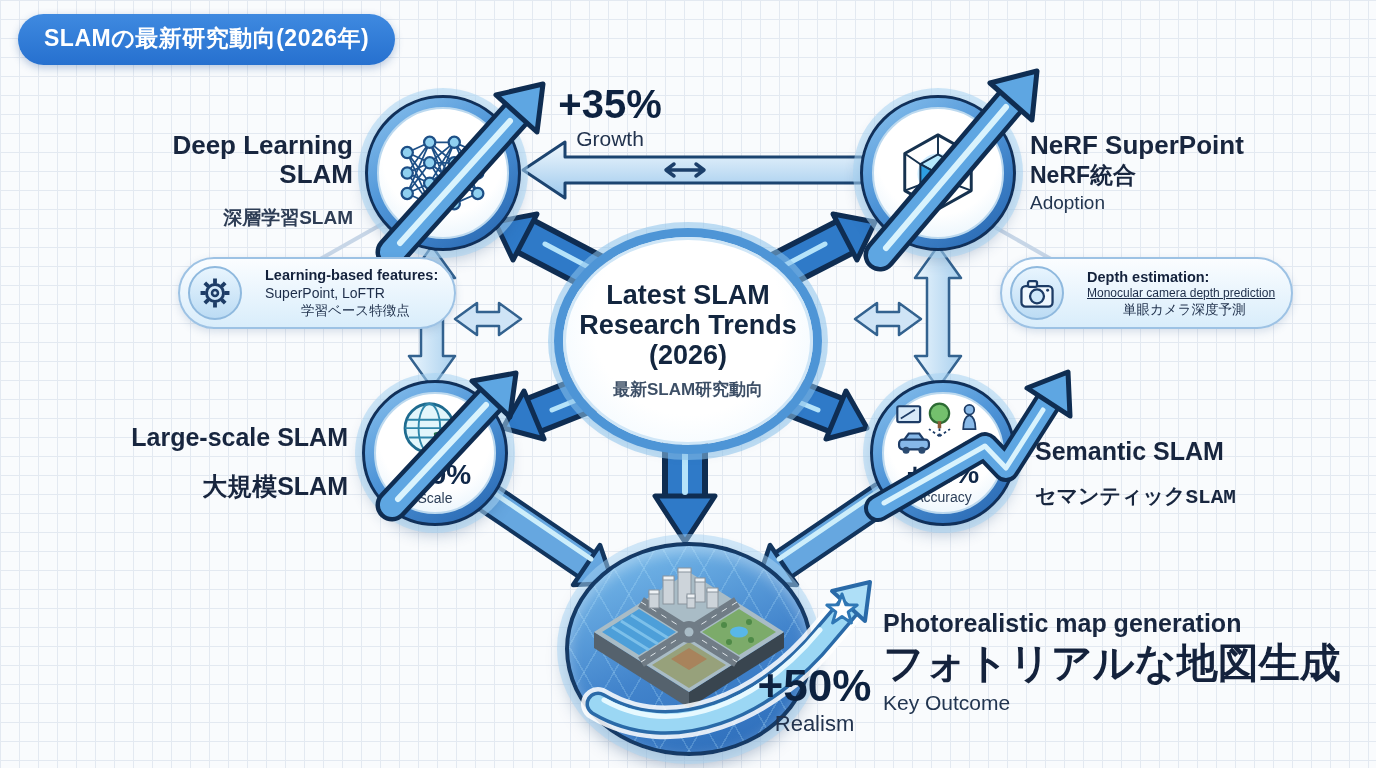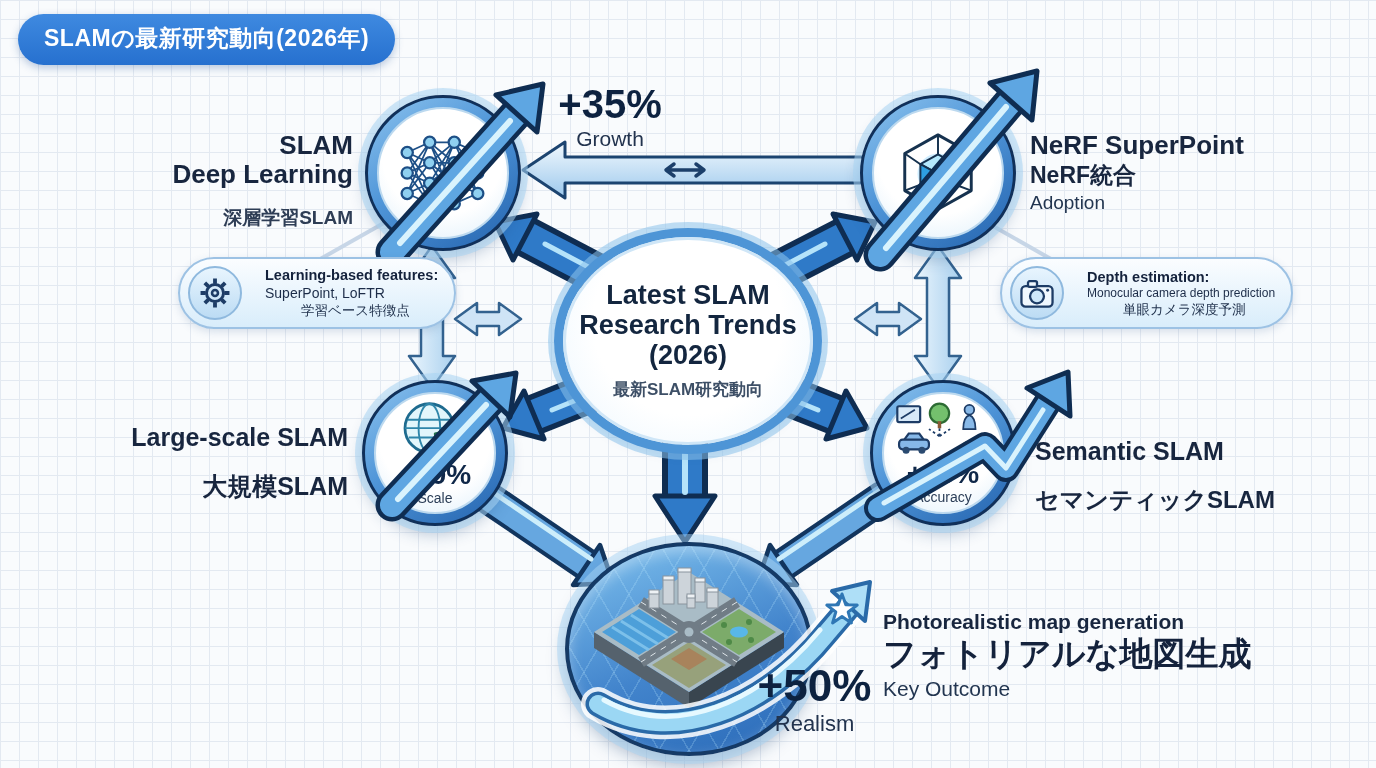--- a/index.html
+++ b/index.html
@@ -61,24 +61,24 @@
   .t-jp{font-size:19px;font-weight:600;color:#2e3d55;line-height:1.3;margin-top:18px;}
   .t-sub{font-size:19px;font-weight:500;color:#223550;margin-top:2px;}
   #label-dl{left:140px;top:131px;width:213px;text-align:right;}
   #label-nerf{left:1030px;top:131px;width:330px;text-align:left;}
   #label-nerf .t-jp{font-size:23px;font-weight:800;color:#18263f;margin-top:1px;}
   #label-ls{left:118px;top:424px;width:230px;text-align:right;}
   #label-ls .t-big{font-size:25px;}
   #label-ls .t-jp{font-size:25px;font-weight:800;color:#18263f;}
   #label-sem{left:1035px;top:438px;width:340px;text-align:left;}
   #label-sem .t-big{font-size:25px;}
-  #label-sem .t-jp{font-size:24px;font-weight:800;color:#18263f;}
+  #label-sem .t-jp{font-size:21px;font-weight:800;color:#18263f;font-family:Liberation Mono, monospace;}
   #label-photo{left:883px;top:610px;width:490px;}
-  #label-photo .t-big{font-size:21px;}
-  #label-photo .t-jp{font-size:33px;font-weight:900;color:#14223c;margin-top:2px;line-height:1.15;}
+  #label-photo .t-big{font-size:25px;}
+  #label-photo .t-jp{font-size:41px;font-weight:900;color:#14223c;margin-top:2px;line-height:1.15;}
   #label-photo .t-sub{font-size:21px;margin-top:4px;}
   #label-photo .t-sub-jp{font-size:16px;font-weight:600;color:#2e3d55;margin-top:2px;}
 
   .metric-out{position:absolute;z-index:4;text-align:center;}
   .metric-val{font-weight:900;color:#0d2240;line-height:1;}
   .metric-lab{font-weight:400;color:#22334e;}
   #metric-35{left:545px;top:84px;width:130px;}
   #metric-35 .metric-val{font-size:40px;}
   #metric-35 .metric-lab{font-size:21px;margin-top:3px;}
   #metric-50{left:742px;top:664px;width:145px;}
@@ -88,21 +88,21 @@
   
   .callout{position:absolute;z-index:4;display:flex;align-items:center;gap:23px;
     padding:7px 16px 7px 8px;border-radius:40px;
     background:linear-gradient(180deg,#fbfdff,#d9edfb);
     border:2px solid #9dc2e4;box-shadow:0 3px 8px rgba(60,100,150,.18);}
   .icon-circle{width:50px;height:50px;border-radius:50%;flex:0 0 auto;
     background:linear-gradient(180deg,#e8f5fe,#bcdcf4);border:2px solid #8fb9de;
     display:flex;align-items:center;justify-content:center;}
   .c-title{font-size:14.5px;font-weight:800;color:#14223c;line-height:1.25;}
   .c-line{font-size:14px;color:#1c2c48;line-height:1.25;}
-  .c-line.small{font-size:12px;}
+  .c-line.small{font-size:12px;text-decoration:underline;}
   .c-jp{font-size:13.5px;color:#22334e;line-height:1.3;margin-left:36px;}
   #callout-left{left:178px;top:257px;}
   #callout-right{left:1000px;top:257px;}
 </style>
 </head>
 <body>
 
 <div class="canvas">
 
   <svg id="svg-under" class="layer" width="1376" height="768">
@@ -325,22 +325,22 @@
       <path d="M598,704 C672,748 766,708 826,634 L849,607" stroke="#9bd7f4" stroke-width="18" fill="none" stroke-linecap="round"></path>
       <path d="M604,700 C676,740 760,702 820,630" stroke="#e6f9ff" stroke-width="5" fill="none" stroke-linecap="round"></path>
       <polygon points="870,582 865,621 832,591" fill="#aedff7" stroke="#2a6aa8" stroke-width="4" stroke-linejoin="round"></polygon>
       <polygon points="842,594 845.8,604.7 857.2,605.1 848.2,612 851.4,622.9 842,616.5 832.6,622.9 835.8,612 826.8,605.1 838.2,604.7" fill="#fdfeff" stroke="#2f77b5" stroke-width="3" stroke-linejoin="round"></polygon>
     </g>
   </svg>
 
   <div class="badge">SLAMの最新研究動向(2026年)</div>
 
   <div class="lbl" id="label-dl">
+    <div class="t-big">Deep Learning</div>
     <div class="t-big">SLAM</div>
-    <div class="t-big">Deep Learning</div>
     <div class="t-jp">深層学習SLAM</div>
   </div>
 
   <div class="lbl" id="label-nerf">
     <div class="t-big">NeRF SuperPoint</div>
     <div class="t-jp">NeRF統合</div>
     <div class="t-sub">Adoption</div>
   </div>
 
   <div class="lbl" id="label-ls">

